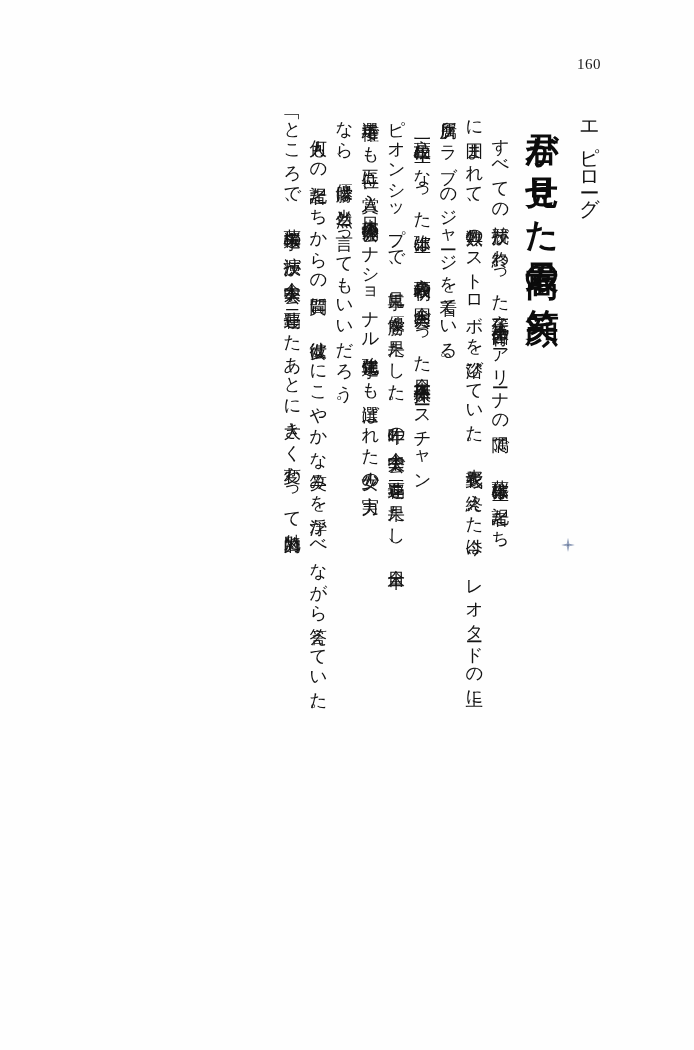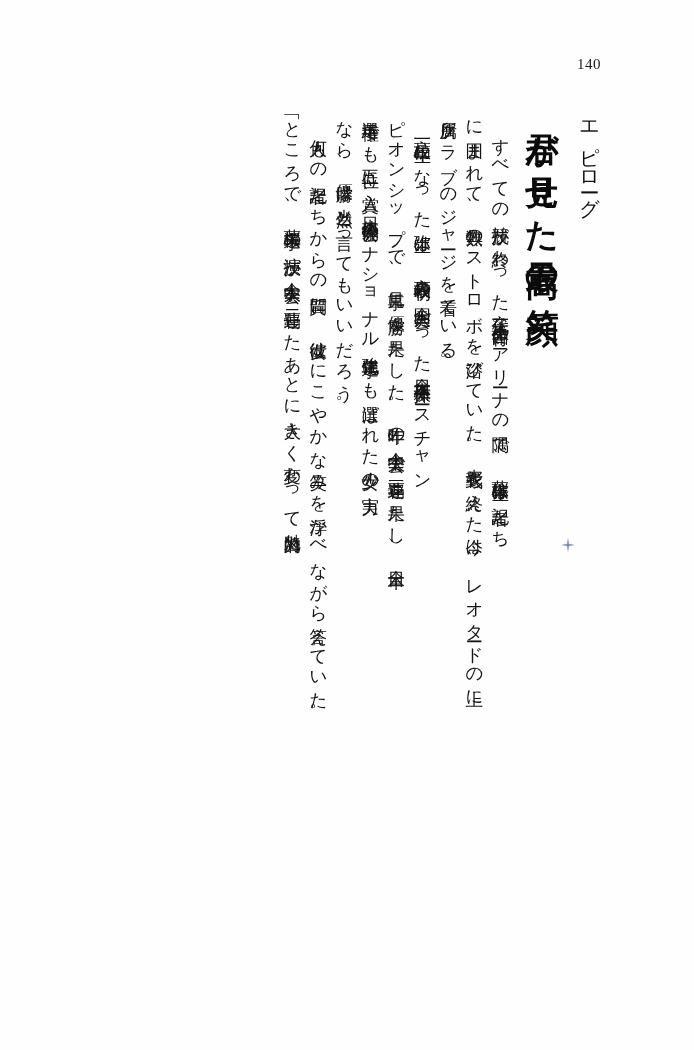--- a/index.html
+++ b/index.html
@@ -99,21 +99,21 @@
   
   .indent {
     padding-top: 18px;
   }
 </style>
 </head>
 <body>
 
 <div class="page">
 
-  <div class="page-number">140</div>
+  <div class="page-number">160</div>
 
   <div class="vtext-block">
 
     <div class="heading-col">
       <div class="epilogue-label">エピローグ</div>
       <span class="deco-icon">
         <svg width="18" height="18" viewBox="0 0 24 24" aria-hidden="true">
           <path d="M12 1 L13.6 9 L21 10.6 L13.6 12.2 L12 20 L10.4 12.2 L3 10.6 L10.4 9 Z" fill="#8a98b5"></path>
           <path d="M12 5.5 L12.8 10.2 L17 11 L12.8 11.8 L12 16.5 L11.2 11.8 L7 11 L11.2 10.2 Z" fill="#b9c3d6"></path>
           <circle cx="12" cy="10.9" r="1.5" fill="#6f7f9e"></circle>

